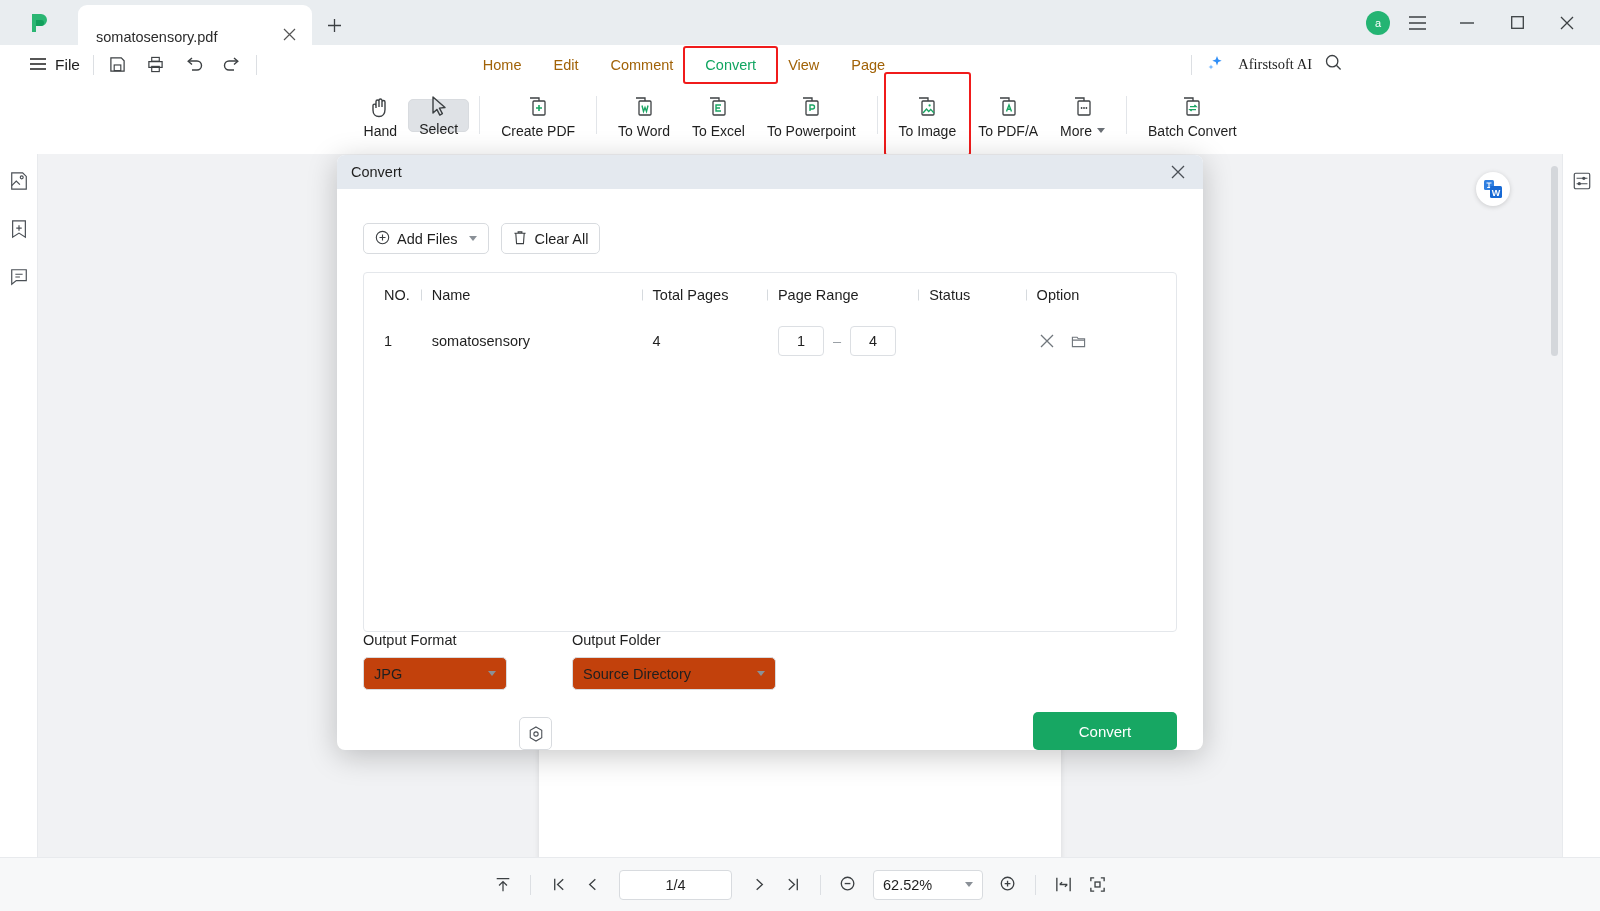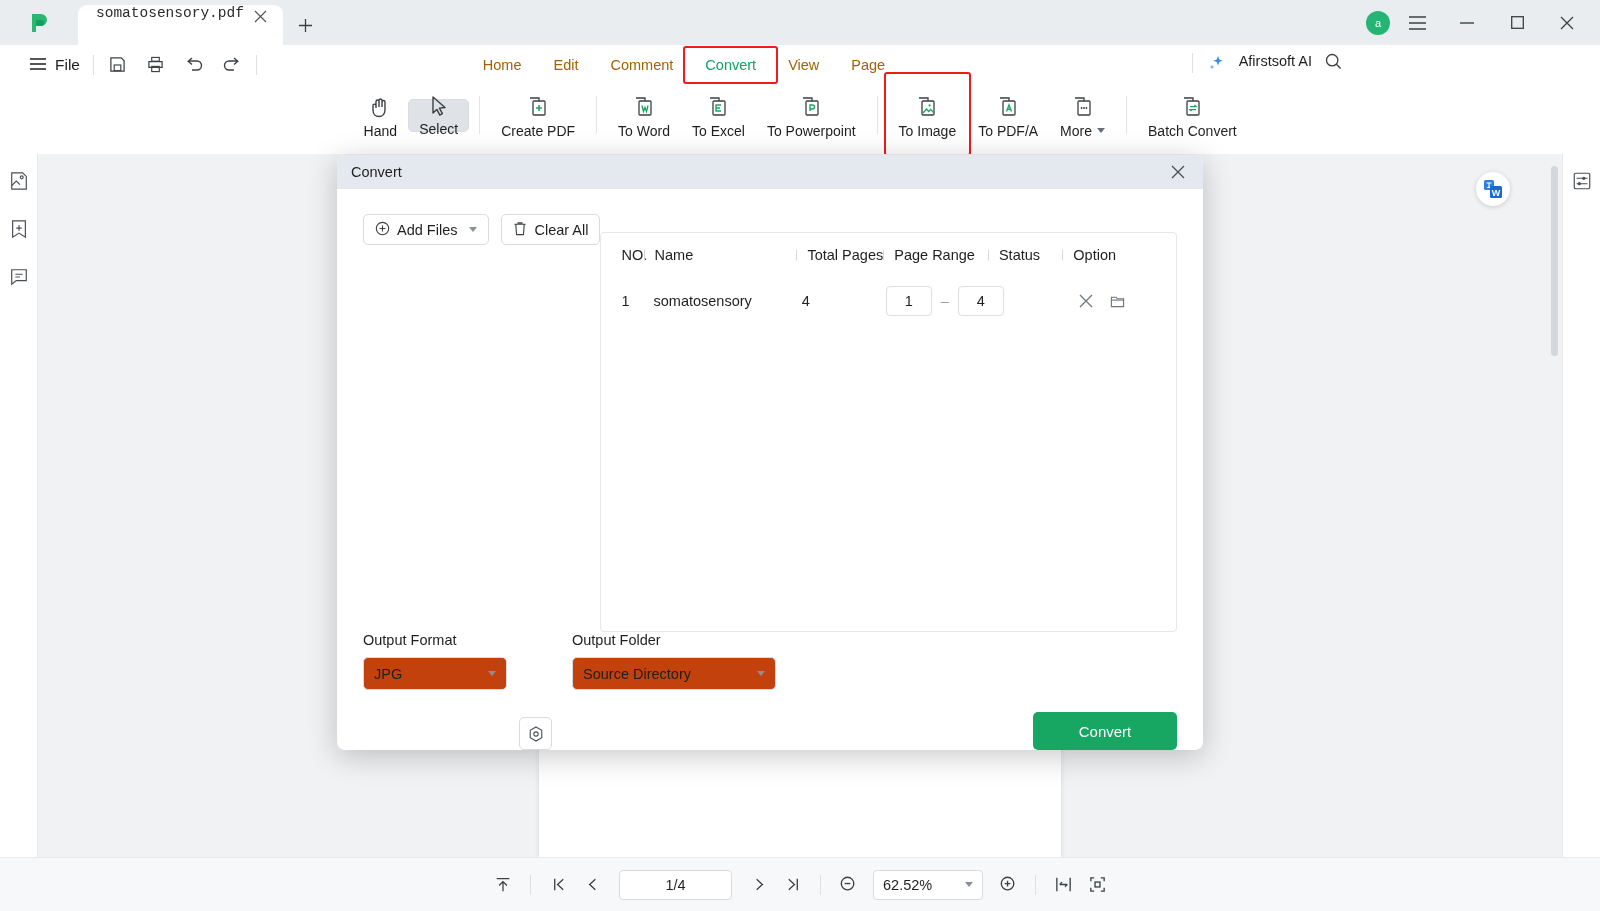--- a/index.html
+++ b/index.html
@@ -12,25 +12,24 @@
   #app { position: relative; width: 1600px; height: 911px; }
 
   
   .titlebar {
     position: absolute; top: 0; left: 0; width: 1600px; height: 45px;
     background: #e9edf0;
     display: flex; align-items: flex-end;
   }
   .logo-box { width: 78px; height: 45px; display: flex; align-items: center; justify-content: center; }
   .tab {
-    width: 205px; height: 40px; background: #ffffff;
+    width: 234px; height: 40px; background: #ffffff;
     border-radius: 9px 9px 0 0;
-    display: flex; align-items: flex-start; padding: 0 12px 0 18px;
+    display: flex; align-items: flex-end; padding: 0 12px 0 18px;
     position: relative;
-    font-family: Liberation Mono, monospace;
   }
   .tab-title { font-size: 14.5px; color: #2b2b2b; flex: 1; white-space: nowrap; overflow: hidden; }
   .tab-close { width: 22px; height: 22px; display: flex; align-items: center; justify-content: center; color: #555; }
   .newtab { width: 44px; height: 40px; display: flex; align-items: center; justify-content: center; color: #4a4a4a; }
   .tb-right { margin-left: auto; display: flex; align-items: center; height: 45px; padding-right: 10px; gap: 4px; }
   .avatar {
     width: 24px; height: 24px; border-radius: 50%;
     background: #24b473; color: #fff; font-size: 11px;
     display: flex; align-items: center; justify-content: center;
   }
@@ -44,21 +43,21 @@
   .file-menu { display: flex; align-items: center; gap: 9px; margin-left: 18px; font-size: 15.5px; color: #1f1f1f; }
   .qa-divider { width: 1px; height: 20px; background: #dcdfe3; margin: 0 13px; }
   .qa-btns { display: flex; align-items: center; gap: 16px; }
   .qa-btn { width: 22px; height: 22px; display: flex; align-items: center; justify-content: center; color: #3c4043; }
   .maintabs { position: absolute; left: 0; right: 0; display: flex; justify-content: center; align-items: center; gap: 0; }
   .mtab {
     font-size: 14.5px; color: #a16207; padding: 5px 16px; position: relative; white-space: nowrap;
   }
   .mtab.active { color: #11a561; }
   .annot-box { position: absolute; border: 2.5px solid #f01b1b; border-radius: 3px; pointer-events: none; }
-  .ai-area { margin-left: auto; display: flex; align-items: flex-start; gap: 13px; padding-right: 14px; }
+  .ai-area { margin-left: auto; display: flex; align-items: center; gap: 13px; padding-right: 14px; font-family: Liberation Serif, serif; }
   .ai-divider { width: 1px; height: 20px; background: #dcdfe3; }
   .ai-label { font-size: 14.5px; color: #1f1f1f; }
   .ai-icons { display: flex; align-items: center; gap: 16px; color: #3c4043; }
 
   
   .ribbon {
     position: absolute; top: 84px; left: 0; width: 1600px; height: 70px;
     background: #fff; display: flex; justify-content: center;
   }
   .ribbon-inner { display: flex; align-items: center; height: 62px; }
@@ -140,21 +139,21 @@
     position: absolute; left: 337px; top: 155px; width: 866px; height: 595px;
     background: #fff; border-radius: 8px; box-shadow: 0 6px 30px rgba(0,0,0,0.22);
     overflow: hidden; display: flex; flex-direction: column;
   }
   .modal-head {
     height: 34px; background: #e4e9ef; display: flex; align-items: center;
     padding: 0 14px 0 14px;
   }
   .modal-title { font-size: 14.5px; color: #1f1f1f; }
   .modal-close { margin-left: auto; width: 22px; height: 22px; display: flex; align-items: center; justify-content: center; color: #4a4f55; }
-  .modal-body { flex: 1; padding: 25px 26px 0 26px; display: flex; flex-direction: row; }
+  .modal-body { flex: 1; padding: 34px 26px 0 26px; display: flex; flex-direction: column; }
   .tbrow { display: flex; gap: 12px; }
   .btn-outline {
     height: 31px; border: 1px solid #d8dbdf; border-radius: 5px; background: #fff;
     display: flex; align-items: center; gap: 7px; padding: 0 11px;
     font-size: 14.5px; color: #1f1f1f;
   }
   .btn-split-caret { margin-left: 5px; }
   .filetable {
     margin-top: 18px; flex: 1; border: 1px solid #e4e7eb; border-radius: 4px;
     display: flex; flex-direction: column; overflow: hidden;

